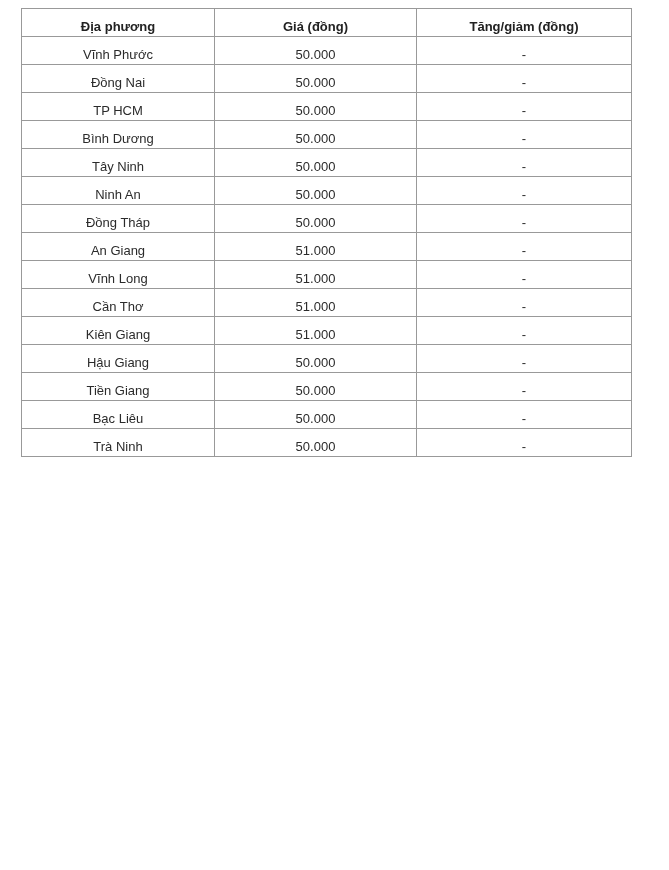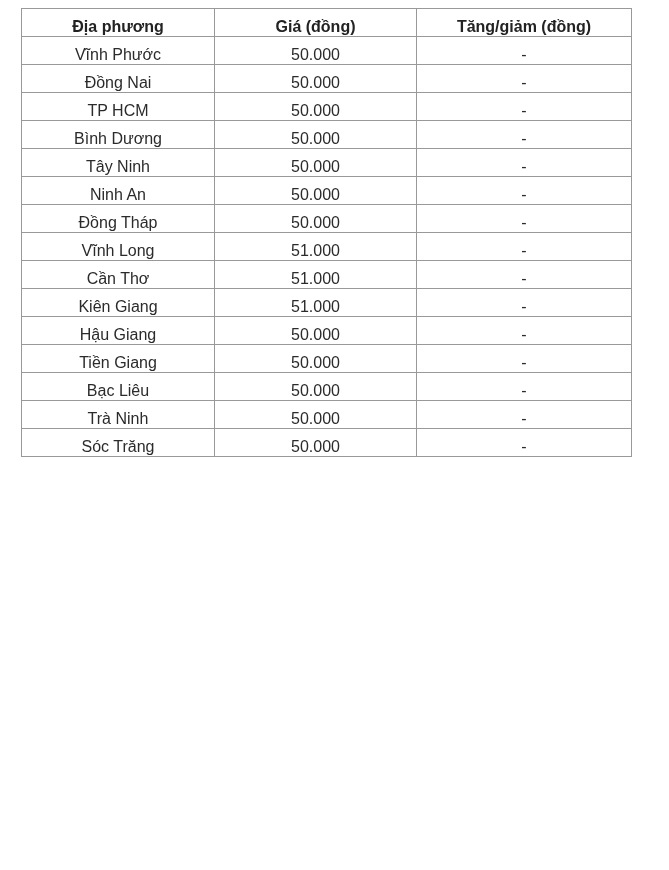--- a/index.html
+++ b/index.html
@@ -22,21 +22,21 @@
   .price-table col.c2 { width: 202px; }
   .price-table col.c3 { width: 215px; }
   .price-table th,
   .price-table td {
     border: 1px solid #999999;
     box-sizing: border-box;
     height: 27px;
     padding: 9px 4px 0 4px;
     vertical-align: top;
     text-align: center;
-    font-size: 16px;
+    font-size: 13px;
     line-height: 18px;
     color: #2b2b2b;
     overflow: hidden;
     white-space: nowrap;
   }
   .price-table th {
     font-weight: bold;
     color: #222222;
   }
 </style>
@@ -86,20 +86,25 @@
         <td>Ninh An</td>
         <td>50.000</td>
         <td>-</td>
       </tr>
       <tr>
         <td>Đồng Tháp</td>
         <td>50.000</td>
         <td>-</td>
       </tr>
       <tr>
+        <td>An Giang</td>
+        <td>51.000</td>
+        <td>-</td>
+      </tr>
+      <tr>
         <td>Vĩnh Long</td>
         <td>51.000</td>
         <td>-</td>
       </tr>
       <tr>
         <td>Cần Thơ</td>
         <td>51.000</td>
         <td>-</td>
       </tr>
       <tr>
@@ -120,19 +125,14 @@
       <tr>
         <td>Bạc Liêu</td>
         <td>50.000</td>
         <td>-</td>
       </tr>
       <tr>
         <td>Trà Ninh</td>
         <td>50.000</td>
         <td>-</td>
       </tr>
-      <tr>
-        <td>Sóc Trăng</td>
-        <td>50.000</td>
-        <td>-</td>
-      </tr>
     </tbody>
 </table>
 
 </body></html>

